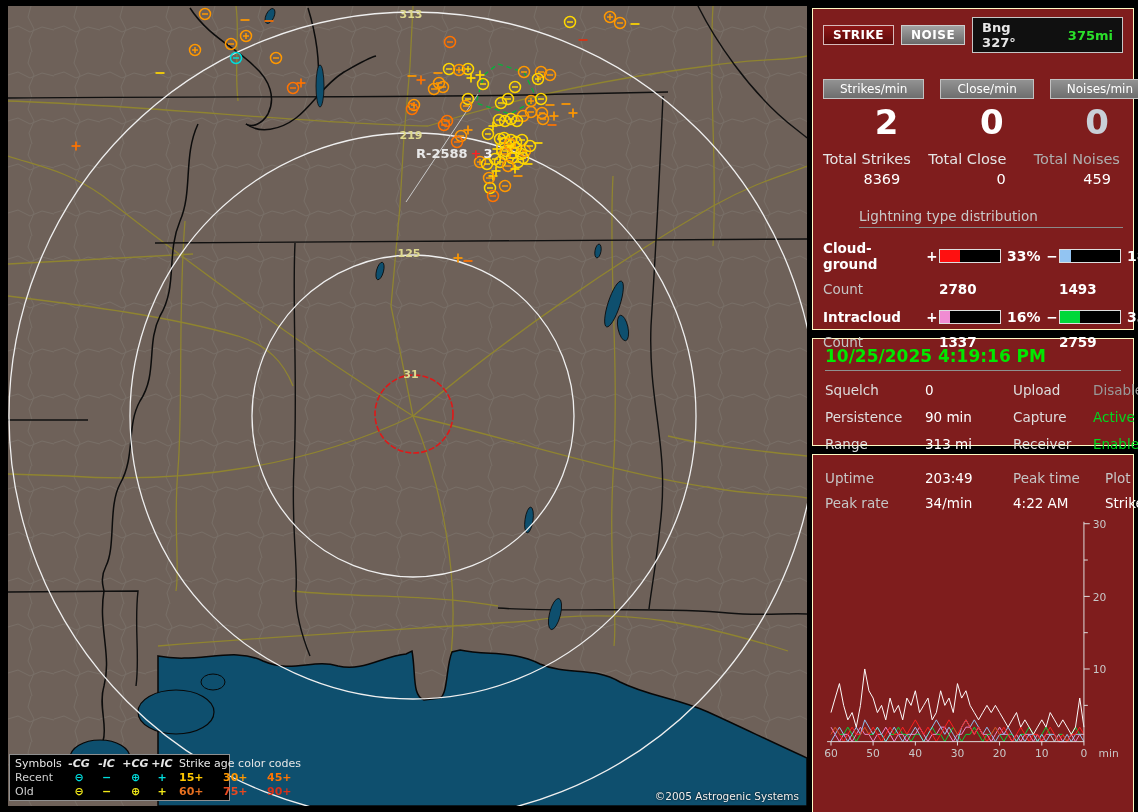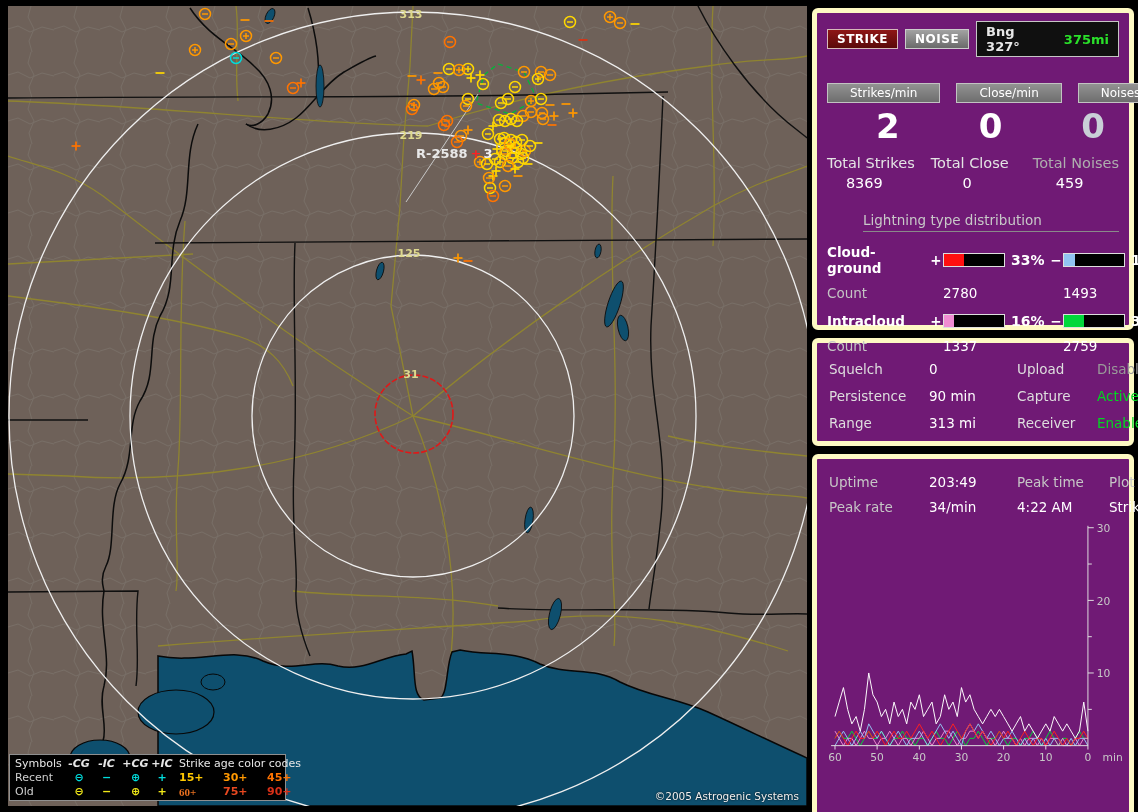--- a/index.html
+++ b/index.html
@@ -4,64 +4,64 @@
 <style>
   html,body{margin:0;padding:0;background:#000;}
   body{width:1138px;height:812px;position:relative;overflow:hidden;
        font-family:"DejaVu Sans","Liberation Sans",sans-serif;color:#e8e8e8;}
   
   .map{position:absolute;left:8px;top:6px;width:799px;height:800px;background:#6e6159;}
   .map svg{display:block;}
   .copyright{position:absolute;right:8px;bottom:4px;font-size:10.5px;color:#f0f0f0;
              text-shadow:0 0 2px #000;}
   
-  .legend{position:absolute;left:1px;bottom:5px;width:277px;height:47px;background:#000;
+  .legend{position:absolute;left:1px;bottom:5px;width:221px;height:47px;background:#000;
           border:1px solid #8f8f8f;box-sizing:border-box;display:flex;gap:6px;
           padding:2px 5px;font-size:11px;line-height:14px;}
   .lg-left{display:grid;grid-template-columns:50px 28px 27px 31px 22px;}
   .lg-right{display:grid;grid-template-columns:44px 44px 42px;}
   .lg-h{color:#e6e6e6;}
   .lg-lab{color:#cfcfcf;}
   .lg-sym{text-align:center;font-weight:bold;font-style:italic;}
   .lg-age{font-weight:bold;}
   .lg-span{grid-column:1 / span 3;color:#e6e6e6;}
   
   .sidebar{position:absolute;left:812px;top:6px;width:322px;}
-  .panel{background:#701a75;border:5px solid #fef9c3;border-radius:6px;box-sizing:border-box;}
+  .panel{background:#7f1d1d;border:1px solid #fef9c3;border-radius:0;box-sizing:border-box;}
   #panelA{height:322px;margin-top:2px;padding:8px 10px;}
   #panelB{height:108px;margin-top:8px;padding:7px 12px;}
   #panelC{height:424px;margin-top:8px;padding:6px 12px;}
   .btnrow{display:flex;align-items:center;gap:7px;}
   .btn{height:20px;box-sizing:border-box;padding:2px 9px;font-weight:bold;font-size:12px;
        color:#fff;border:1px solid #cccccc;display:flex;align-items:center;letter-spacing:.5px;}
   .btn-strike{background:linear-gradient(#8e1616,#5a0a0a);border-color:#d6baba;}
   .btn-noise{background:linear-gradient(#a2a2a2,#6a6a6a);}
   .bngbox{margin-left:auto;display:flex;gap:20px;background:#101010;border:1px solid #c6c6c6;
           padding:2px 9px;font-weight:bold;font-size:13px;align-items:center;}
   .cols{display:grid;grid-template-columns:1fr 1fr 1fr;column-gap:16px;margin-top:26px;}
   .chip{justify-self:center;background:linear-gradient(#929292,#6e6e6e);border:1px solid #c2c2c2;
-        color:#fff;font-size:12px;padding:2px 22px;white-space:nowrap;}
+        color:#fff;font-size:12px;padding:2px 16px;white-space:nowrap;}
   .rate{font-size:34px;font-weight:bold;color:#fff;text-align:right;padding-right:14px;
         margin-top:6px;line-height:1.05;}
   .rate.dim{color:#c9cfd7;}
   .tlabel{font-size:14.5px;color:#e4e4e4;margin-top:10px;white-space:nowrap;}
   .tlabel.dim{color:#aeaeae;}
-  .tvalue{text-align:center;padding-right:12px;font-size:14.5px;color:#fff;margin-top:4px;}
+  .tvalue{text-align:right;padding-right:12px;font-size:14.5px;color:#fff;margin-top:4px;}
   .dist-title{color:#c8c8c8;font-size:13.5px;margin-top:21px;padding-bottom:3px;
               border-bottom:1px solid #8a8a8a;margin-left:36px;}
   .dist-row{display:grid;grid-template-columns:102px 14px 62px 44px 14px 62px 40px;
             align-items:center;margin-top:12px;font-size:13.5px;}
   .dist-label{font-weight:bold;color:#fff;}
   .sign{color:#fff;font-weight:bold;text-align:center;}
   .bar{height:12px;border:1px solid #dedede;background:#000;}
   .fill{height:100%;}
   .pct{font-weight:bold;color:#fff;padding-left:6px;font-size:14px;}
   .count-row{display:grid;grid-template-columns:116px 120px auto;margin-top:9px;font-size:13.5px;}
   .count-lab{color:#c4c4c4;}
-  .count-val{font-weight:normal;color:#fff;}
+  .count-val{font-weight:bold;color:#fff;}
   .date{color:#00e800;font-weight:bold;font-size:17px;padding-bottom:4px;
         border-bottom:1px solid #909090;white-space:nowrap;}
   .srow{display:grid;grid-template-columns:100px 88px 80px auto;font-size:13.5px;margin-top:11px;}
   .slab{color:#dedede;}
   .sval{color:#fff;}
   .trow{display:grid;grid-template-columns:100px 88px 92px auto;font-size:13.5px;margin-top:9px;}
   .glab{color:#c6c6c6;}
   .gval{color:#fff;}
   .trendrow{margin-top:15px;display:flex;gap:10px;font-size:13.5px;}
   #trendchart{margin-top:3px;}
@@ -567,21 +567,21 @@
       <span class="lg-sym" style="color: rgb(240, 232, 24); fill: rgb(240, 232, 24);">⊖</span>
       <span class="lg-sym" style="color: rgb(240, 232, 24); fill: rgb(240, 232, 24);">−</span>
       <span class="lg-sym" style="color: rgb(240, 232, 24); fill: rgb(240, 232, 24);">⊕</span>
       <span class="lg-sym" style="color: rgb(240, 232, 24); fill: rgb(240, 232, 24);">+</span>
     </div>
     <div class="lg-right">
       <span class="lg-span">Strike age color codes</span>
       <span class="lg-age" style="color: rgb(255, 200, 0); fill: rgb(255, 200, 0);">15+</span>
       <span class="lg-age" style="color: rgb(255, 152, 0); fill: rgb(255, 152, 0);">30+</span>
       <span class="lg-age" style="color: rgb(255, 115, 0); fill: rgb(255, 115, 0);">45+</span>
-      <span class="lg-age" style="color: rgb(232, 112, 32); fill: rgb(232, 112, 32); font-family: Liberation Serif, serif;">60+</span>
+      <span class="lg-age" style="color: rgb(232, 112, 32); fill: rgb(232, 112, 32);">60+</span>
       <span class="lg-age" style="color: rgb(232, 72, 32); fill: rgb(232, 72, 32);">75+</span>
       <span class="lg-age" style="color: rgb(216, 48, 24); fill: rgb(216, 48, 24);">90+</span>
     </div>
   </div>
 
   <div class="copyright">©2005 Astrogenic Systems</div>
 </div>
 
 <div class="sidebar">
 
@@ -651,20 +651,21 @@
       <span class="pct">33%</span>
     </div>
     <div class="count-row">
       <span class="count-lab">Count</span>
       <span class="count-val">1337</span>
       <span class="count-val">2759</span>
     </div>
   </section>
 
   <section class="panel" id="panelB">
+    <div class="date" style="color: rgb(0, 232, 0); fill: rgb(0, 232, 0);">10/25/2025 4:19:16 PM</div>
     <div class="srow">
       <span class="slab">Squelch</span>
       <span class="sval">0</span>
       <span class="slab">Upload</span>
       <span class="sval" style="color: rgb(154, 154, 154); fill: rgb(154, 154, 154);">Disabled</span>
     </div>
     <div class="srow">
       <span class="slab">Persistence</span>
       <span class="sval">90 min</span>
       <span class="slab">Capture</span>

